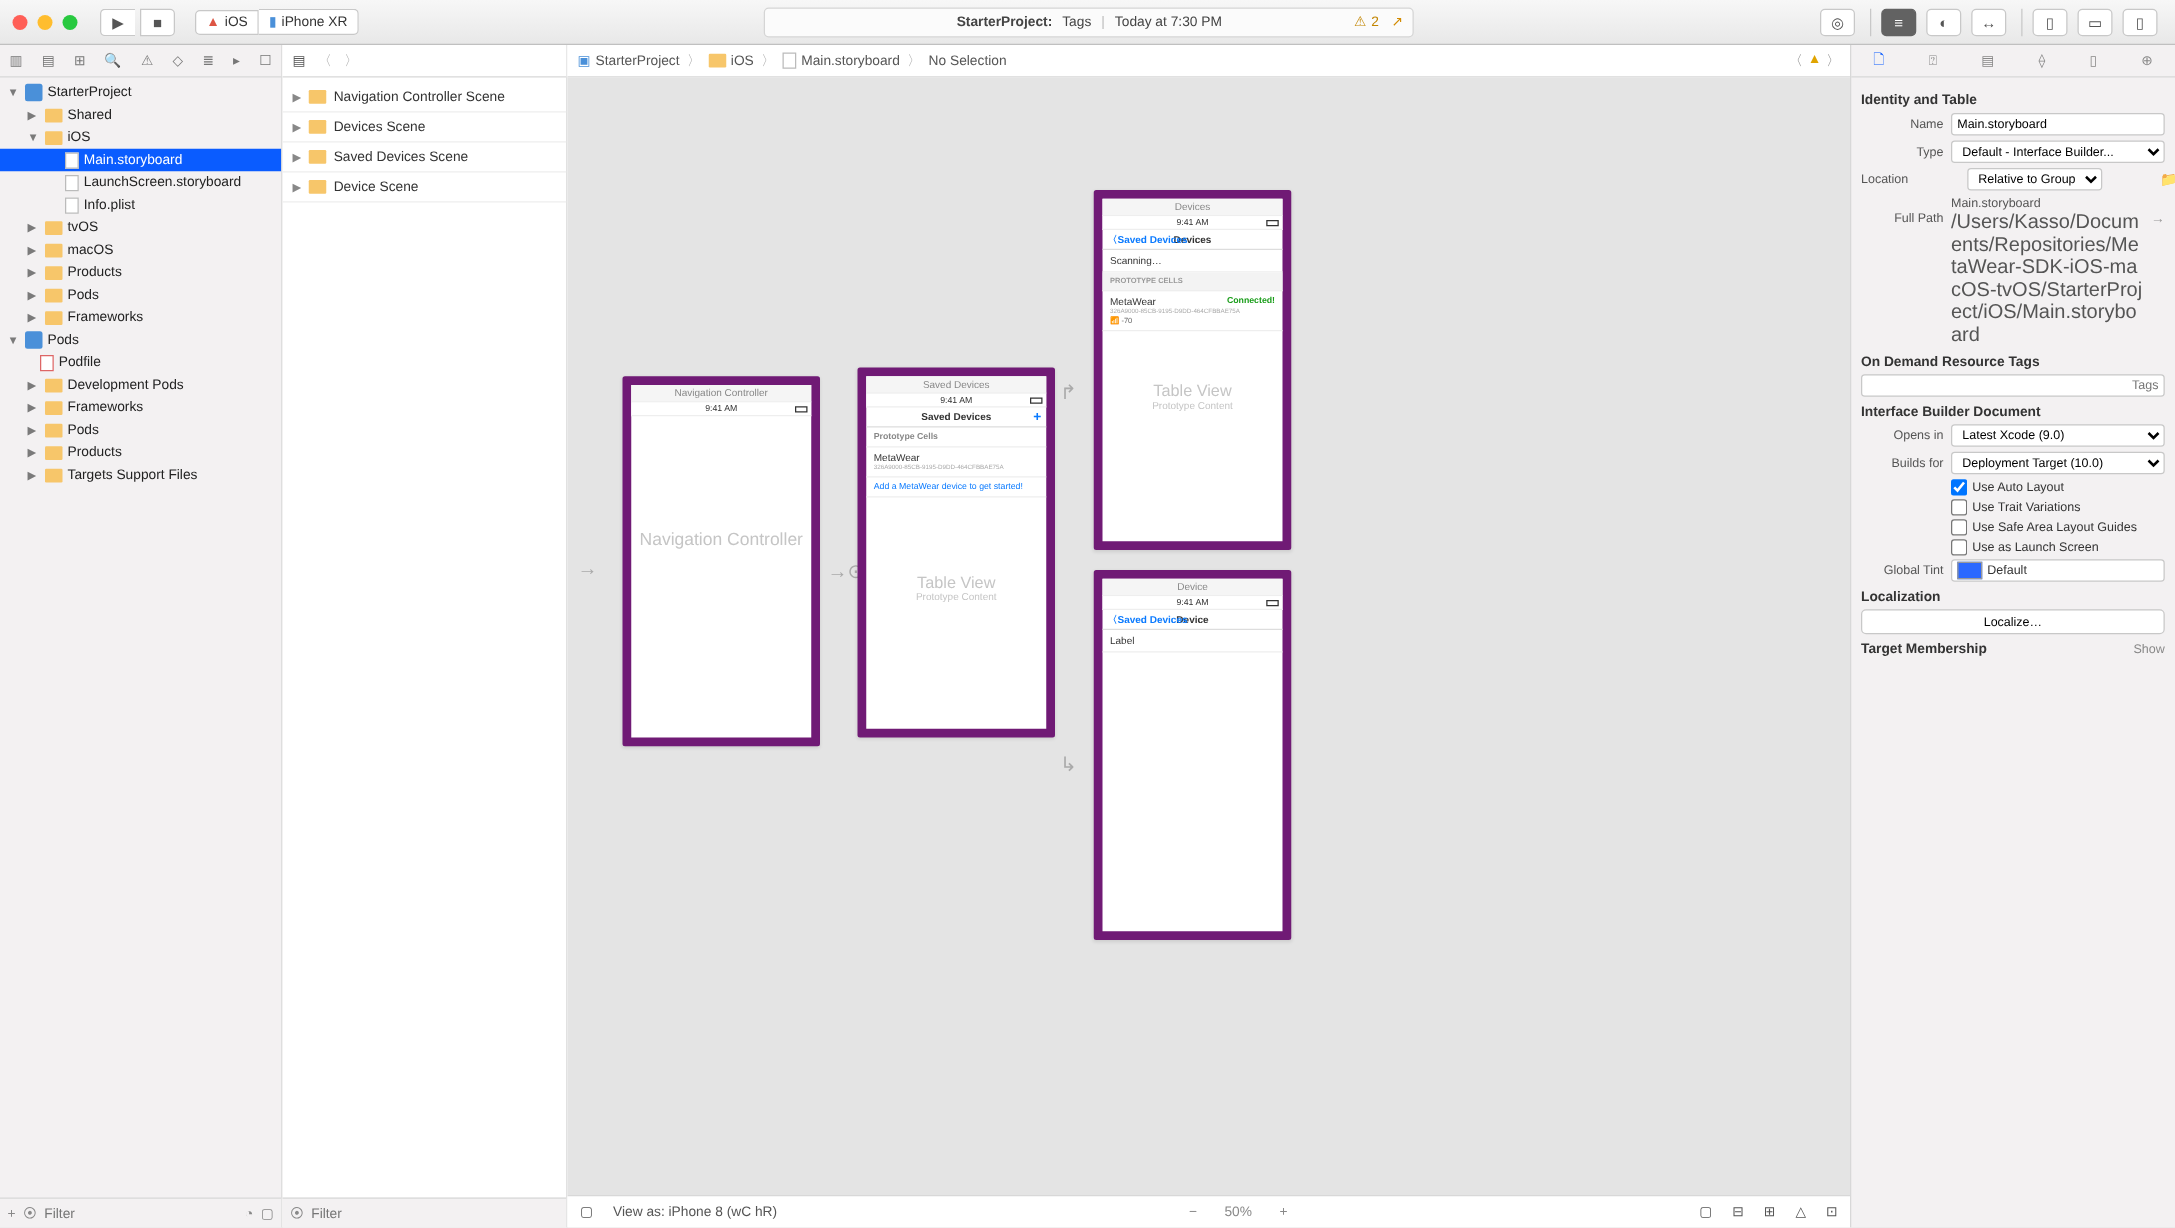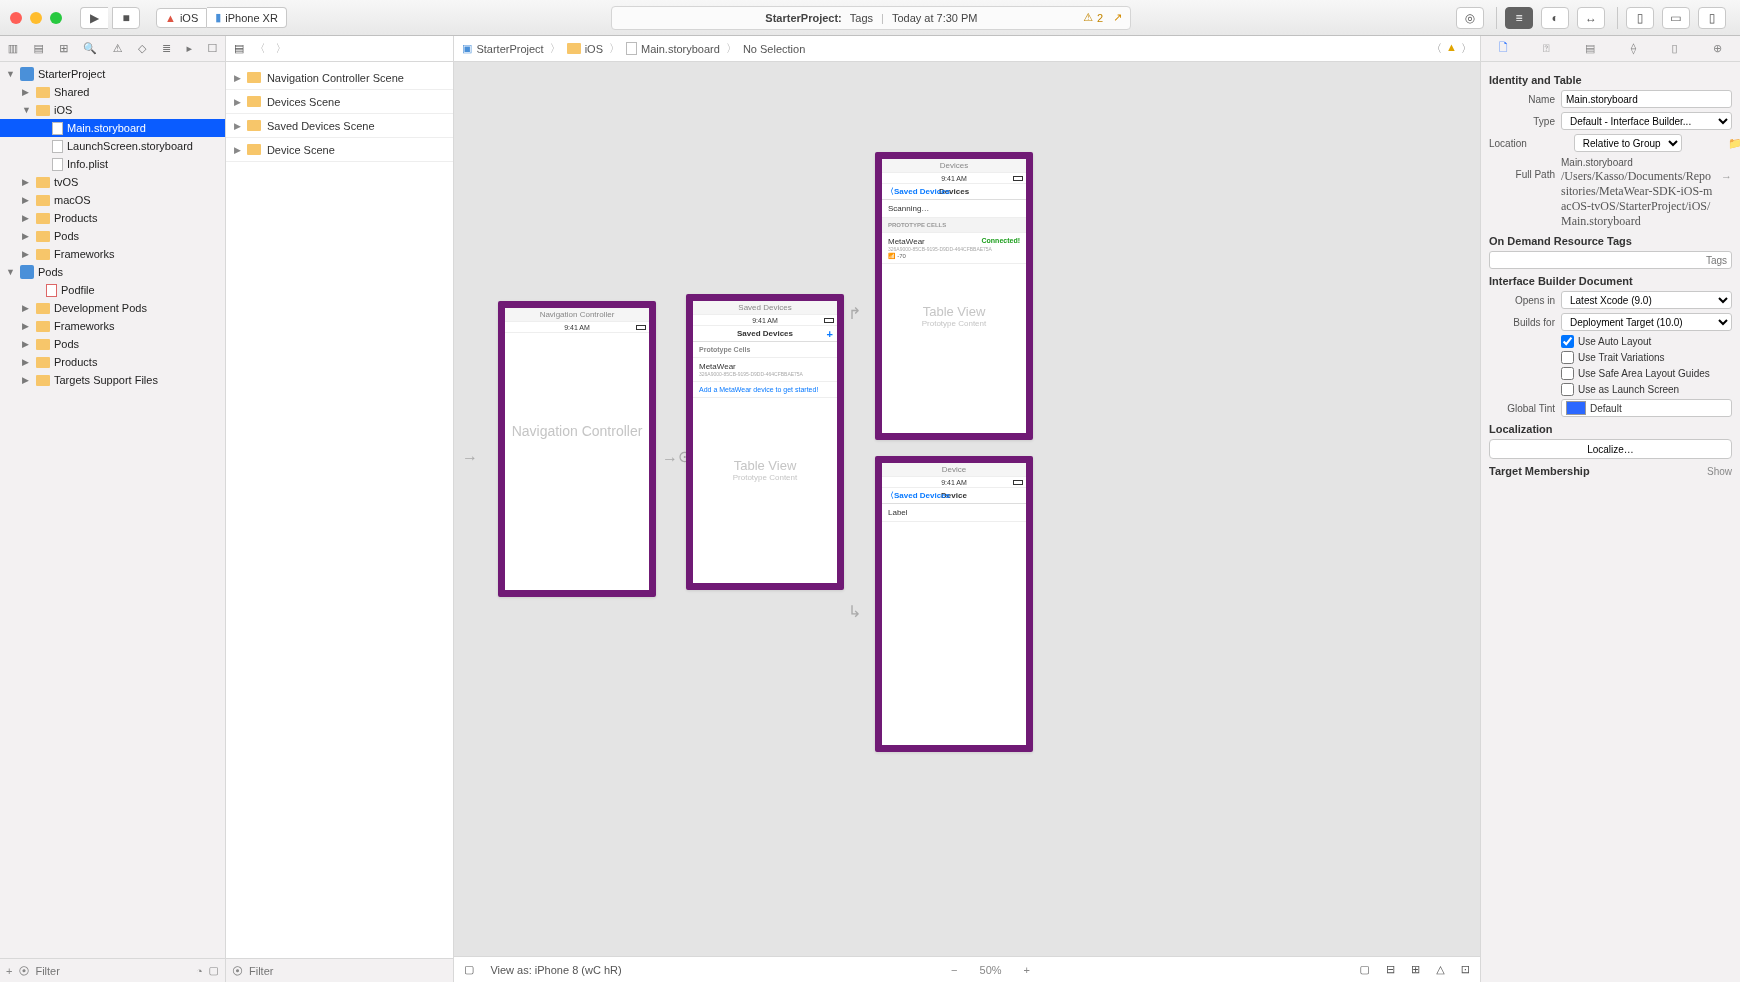--- a/index.html
+++ b/index.html
@@ -198,21 +198,21 @@
             <span class="folder-ic yellow"></span>
             <span>Frameworks</span>
           </div>
         </div>
       <div class="row" style="padding-left:6px;">
           <span class="disc">▼</span>
           <span style="width:14px;height:14px;background:#4a90d9;border-radius:2px;display:inline-block;"></span>
           <span>Pods</span>
         </div>
       <div id="tree-pods">
-          <div class="row" style="padding-left: 32px;">
+          <div class="row" style="padding-left: 18px;">
             <span class="disc"></span>
             <span class="file-ic" style="border-color: rgb(221, 102, 102);"></span>
             <span>Podfile</span>
           </div>
           <div class="row" style="padding-left: 22px;">
             <span class="disc">▶</span>
             <span class="folder-ic yellow"></span>
             <span>Development Pods</span>
           </div>
           <div class="row" style="padding-left: 22px;">
@@ -420,21 +420,21 @@
           <select><option>Default - Interface Builder...</option></select>
         </div>
       <div class="field-row" style="margin-top:0;gap:47px;">
           <span class="lbl">Location</span>
           <select><option>Relative to Group</option></select>
           <span style="color:#888;">📁</span>
         </div>
       <div class="ftext">Main.storyboard</div>
       <div class="field-row" style="align-items:flex-start;">
           <span class="lbl">Full Path</span>
-          <span style="flex:1;font-size:12px;color:#555;word-break:break-all;font-family:Liberation Serif, serif;">/Users/Kasso/Documents/Repositories/MetaWear-SDK-iOS-macOS-tvOS/StarterProject/iOS/Main.storyboard</span>
+          <span style="flex:1;font-size:16px;color:#555;word-break:break-all;">/Users/Kasso/Documents/Repositories/MetaWear-SDK-iOS-macOS-tvOS/StarterProject/iOS/Main.storyboard</span>
           <span style="color:#999;">→</span>
         </div>
 
       <div class="sect">On Demand Resource Tags</div>
       <div class="field-row">
           <input type="text" style="margin-left: 0px; text-align: right;" placeholder="Tags">
         </div>
 
       <div class="sect">Interface Builder Document</div>
       <div class="field-row">

